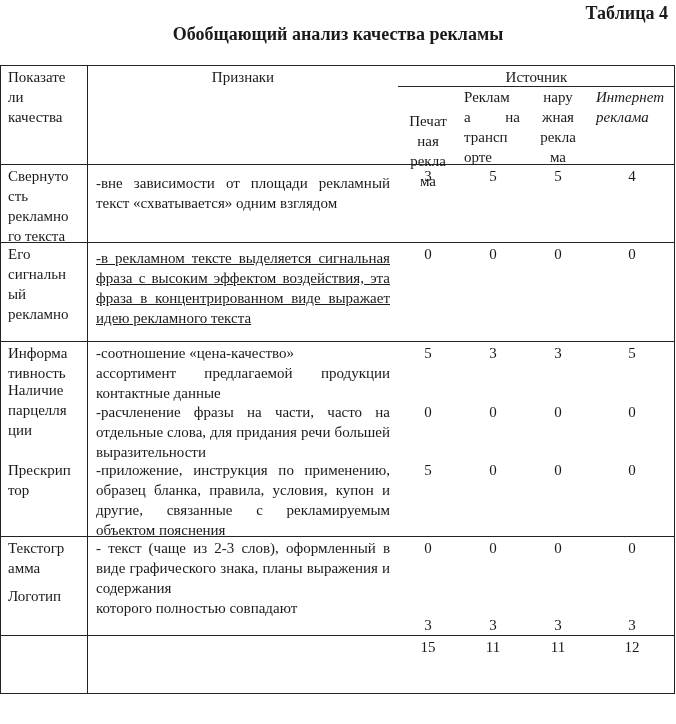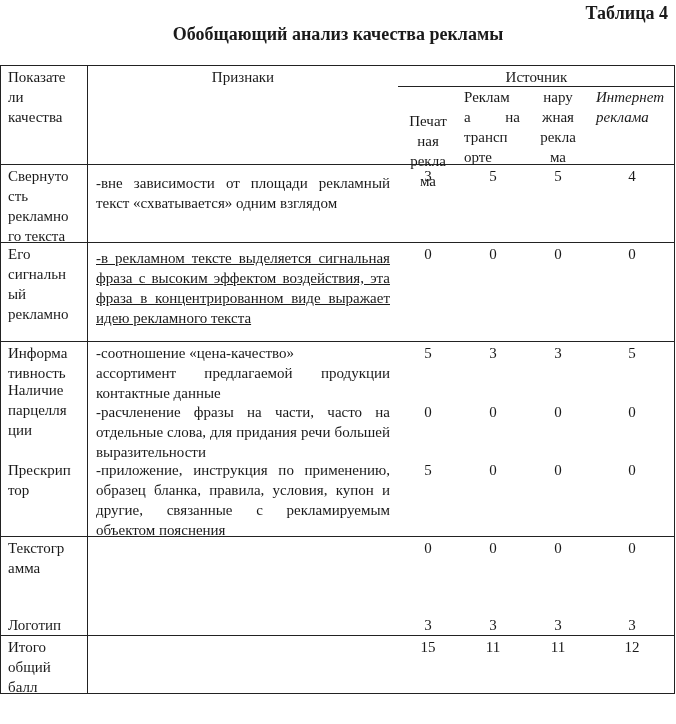--- a/index.html
+++ b/index.html
@@ -112,28 +112,27 @@
   <div class="cell" style="left:8px;top:460px;width:78px;">
     <div>Прескрип</div>
     <div>тор</div>
   </div>
   <div class="cell" style="left:8px;top:538px;width:78px;">
     <div>Текстогр</div>
     <div>амма</div>
   </div>
 
   <div class="cell just" style="left:96px;top:460px;width:294px;">-приложение, инструкция по применению, образец бланка, правила, условия, купон и другие, связанные с рекламируемым объектом пояснения</div>
+  <div class="cell" style="left:96px;top:538px;width:294px;">
+    <div class="just">- текст (чаще из 2-3 слов), оформленный в виде графического знака, планы выражения и содержания</div>
+    <div>которого полностью совпадают</div>
+  </div>
 
-  <div class="cell" style="left:8px;top:615px;width:78px;">Логотип</div>
+  <div class="cell" style="left:8px;top:586px;width:78px;">Логотип</div>
 
-  <div class="cell" style="left:8px;top:637px;width:78px;">
-    <div>Итого</div>
-    <div>общий</div>
-    <div>балл</div>
-  </div>
 
   <div class="num" style="left:398px;top:166px;">3</div>
   <div class="num" style="left:463px;top:166px;">5</div>
   <div class="num" style="left:528px;top:166px;">5</div>
   <div class="num" style="left:602px;top:166px;">4</div>
 
   <div class="num" style="left:398px;top:244px;">0</div>
   <div class="num" style="left:463px;top:244px;">0</div>
   <div class="num" style="left:528px;top:244px;">0</div>
   <div class="num" style="left:602px;top:244px;">0</div>

